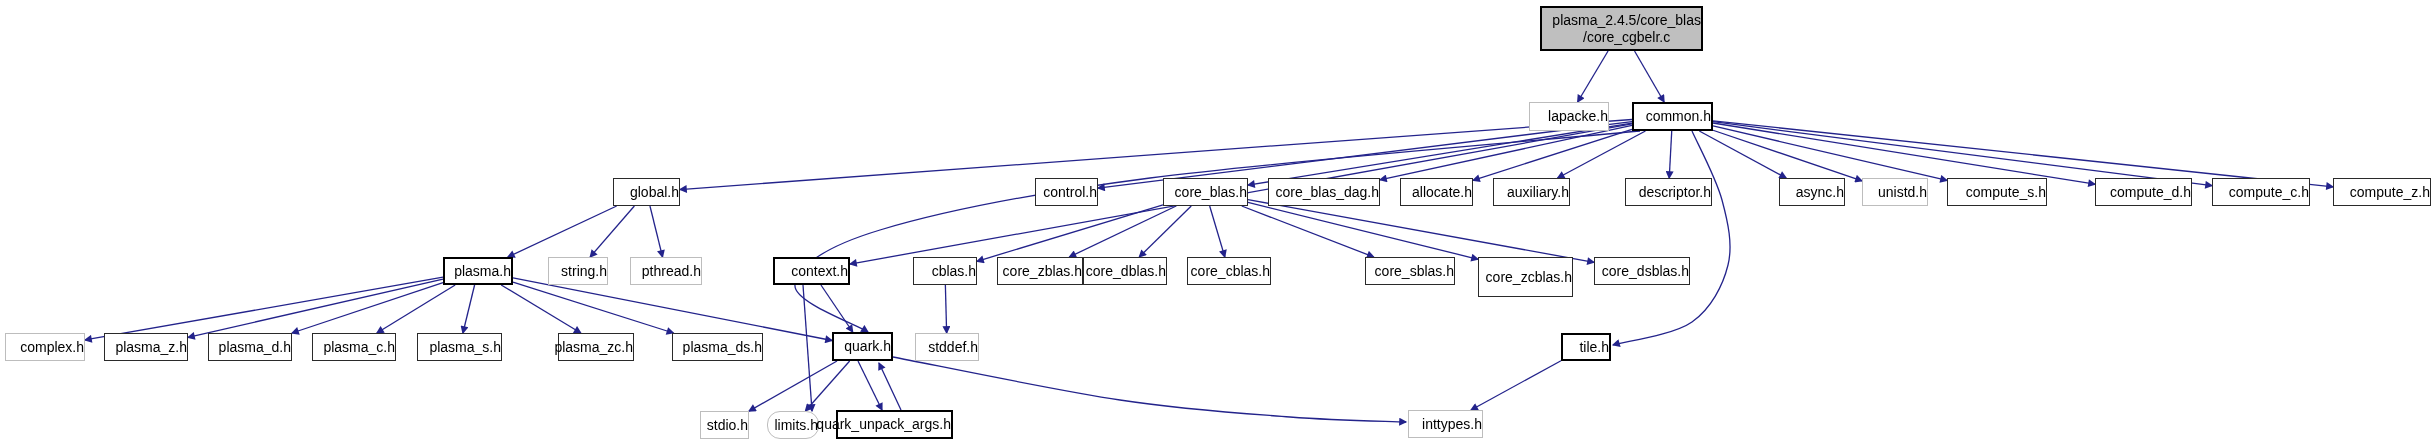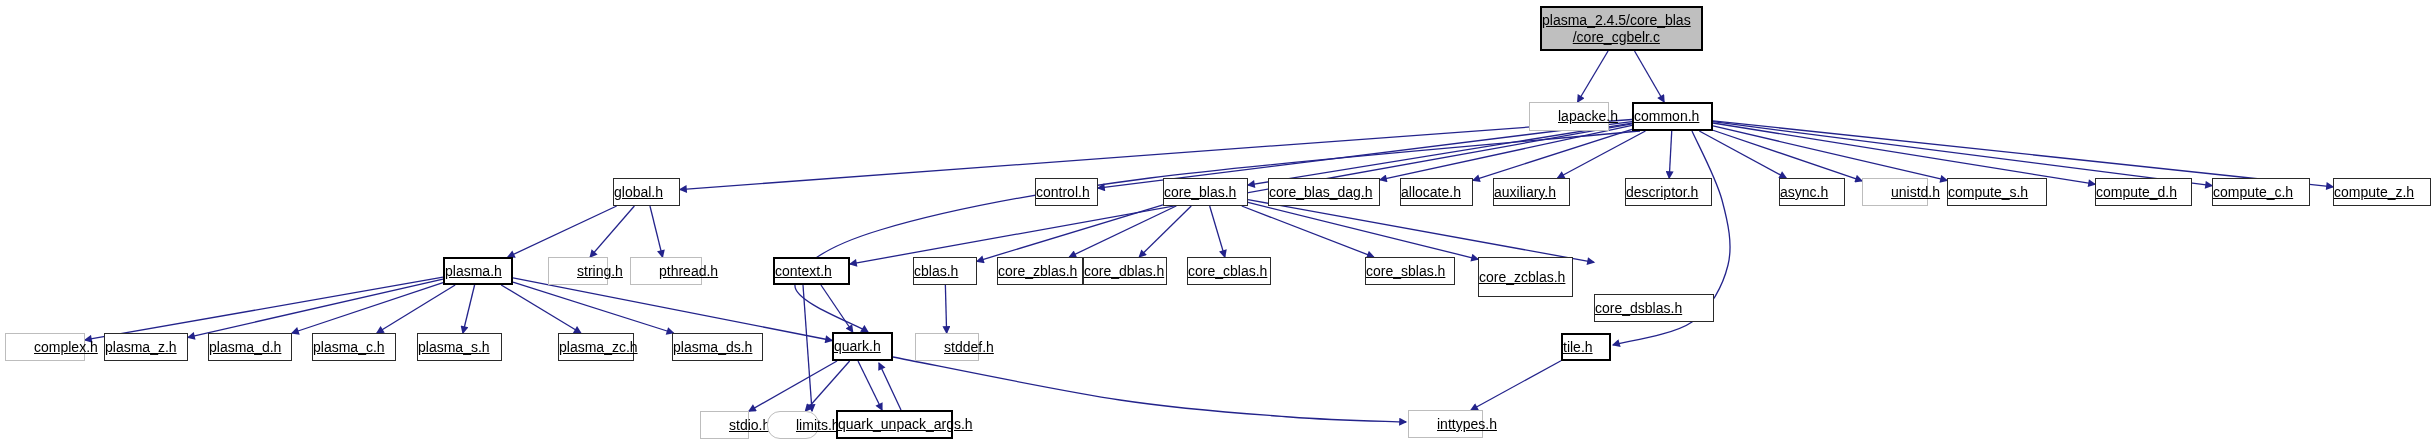--- a/index.html
+++ b/index.html
@@ -1,23 +1,23 @@
 <!DOCTYPE html>
 <html><head>
 <meta charset="utf-8">
 <style>
   html,body{margin:0;padding:0;background:#fff;}
   #graph{
     position:relative;width:2436px;height:445px;background:#ffffff;
     font-family:"Liberation Sans","DejaVu Sans",sans-serif;overflow:hidden;
   }
   .node{
-    position:absolute;display:flex;align-items:center;justify-content:flex-start;
+    position:absolute;display:flex;align-items:center;justify-content:flex-end;
     text-align:center;font-size:14px;line-height:1.18;color:#000;background:#fff;
-    border:1px solid #2a2a2a;box-sizing:border-box;white-space:pre-line;z-index:2;text-decoration:underline;
+    border:1px solid #2a2a2a;box-sizing:border-box;white-space:pre-line;z-index:2;
   }
   .node.external{border-color:#bdbdbd;padding-left:28px;}
   .node.accent{border:2px solid #000;}
   .node.root{background:#bfbfbf;border:2px solid #000;}
   #edges{position:absolute;left:0;top:0;z-index:1;}
 </style>
 </head>
 <body>
 
 <div id="graph">
@@ -93,21 +93,21 @@
     <div class="node accent" style="left: 443px; top: 257px; width: 70px; height: 28px;"><span>plasma.h</span></div>
     <div class="node external" style="left: 548px; top: 257px; width: 60px; height: 28px;"><span>string.h</span></div>
     <div class="node external" style="left: 630px; top: 257px; width: 72px; height: 28px;"><span>pthread.h</span></div>
     <div class="node accent" style="left: 773px; top: 257px; width: 77px; height: 28px;"><span>context.h</span></div>
     <div class="node internal" style="left: 913px; top: 257px; width: 64px; height: 28px;"><span>cblas.h</span></div>
     <div class="node internal" style="left: 997px; top: 257px; width: 86px; height: 28px;"><span>core_zblas.h</span></div>
     <div class="node internal" style="left: 1083px; top: 257px; width: 84px; height: 28px;"><span>core_dblas.h</span></div>
     <div class="node internal" style="left: 1187px; top: 257px; width: 84px; height: 28px;"><span>core_cblas.h</span></div>
     <div class="node internal" style="left: 1365px; top: 257px; width: 90px; height: 28px;"><span>core_sblas.h</span></div>
     <div class="node internal" style="left: 1478px; top: 257px; width: 95px; height: 40px;"><span>core_zcblas.h</span></div>
-    <div class="node internal" style="left: 1594px; top: 257px; width: 120px; height: 28px; margin-top: 37px;"><span>core_dsblas.h</span></div>
+    <div class="node internal" style="left: 1594px; top: 257px; width: 96px; height: 28px;"><span>core_dsblas.h</span></div>
     <div class="node external" style="left: 5px; top: 333px; width: 80px; height: 28px;"><span>complex.h</span></div>
     <div class="node internal" style="left: 104px; top: 333px; width: 84px; height: 28px;"><span>plasma_z.h</span></div>
     <div class="node internal" style="left: 208px; top: 333px; width: 84px; height: 28px;"><span>plasma_d.h</span></div>
     <div class="node internal" style="left: 312px; top: 333px; width: 84px; height: 28px;"><span>plasma_c.h</span></div>
     <div class="node internal" style="left: 417px; top: 333px; width: 85px; height: 28px;"><span>plasma_s.h</span></div>
     <div class="node internal" style="left: 558px; top: 333px; width: 76px; height: 28px;"><span>plasma_zc.h</span></div>
     <div class="node internal" style="left: 672px; top: 333px; width: 91px; height: 28px;"><span>plasma_ds.h</span></div>
     <div class="node accent" style="left: 832px; top: 332px; width: 61px; height: 29px;"><span>quark.h</span></div>
     <div class="node external" style="left: 915px; top: 333px; width: 64px; height: 28px;"><span>stddef.h</span></div>
     <div class="node accent" style="left: 1561px; top: 333px; width: 50px; height: 28px;"><span>tile.h</span></div>

